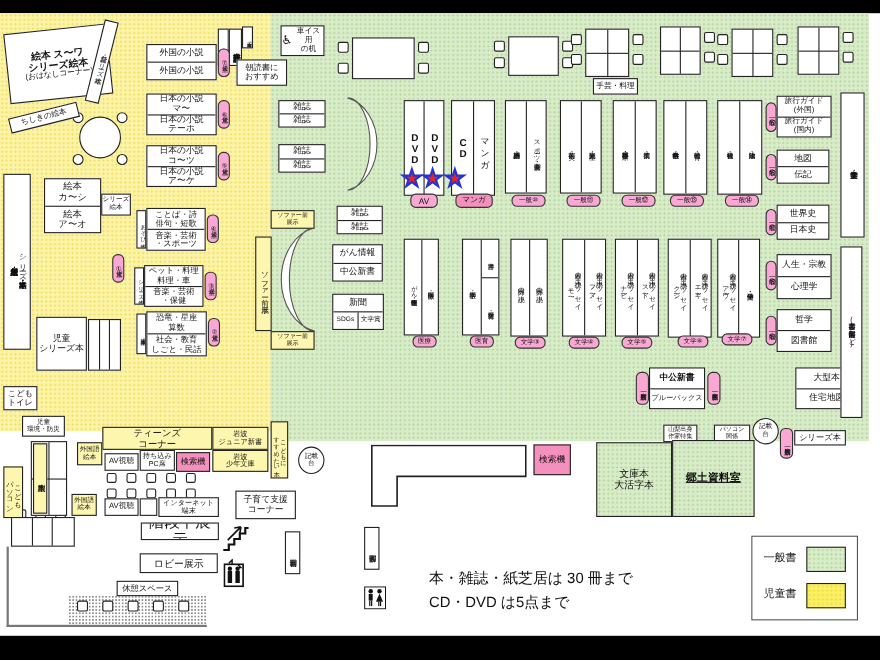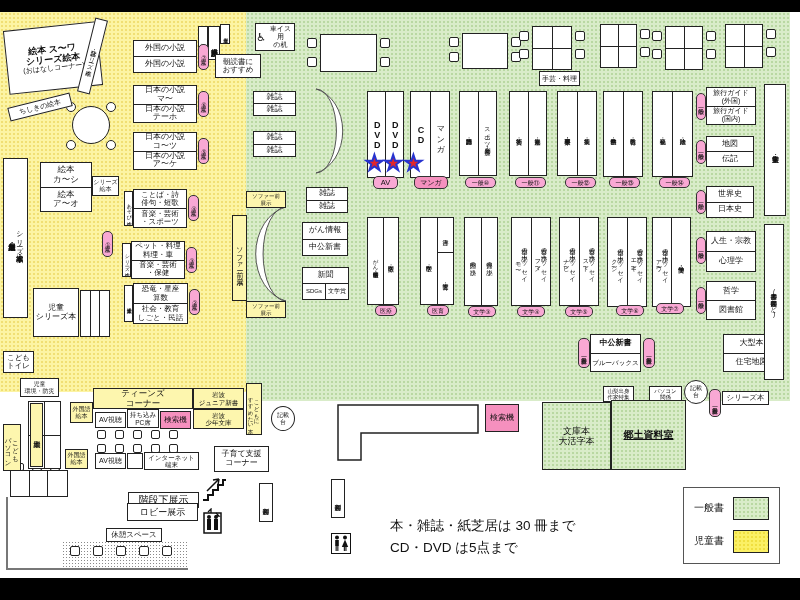--- a/index.html
+++ b/index.html
@@ -181,21 +181,21 @@
 
   <div class="b y" style="left:65px;top:449px;width:23px;height:20px;font-size:6px">外国語
 絵本</div>
   <div class="b" style="left:95px;top:453px;width:31px;height:16px;font-size:7px">AV視聴</div>
   <div class="b" style="left:127px;top:453px;width:16px;height:16px"></div>
   <div class="b" style="left:144px;top:452px;width:55px;height:18px;font-size:6.5px">インターネット
 端末</div>
   <div class="b" style="left:214px;top:446px;width:55px;height:26px;font-size:8px">子育て支援
 コーナー</div>
 
-  <div class="b" style="left:128px;top:492px;width:71px;height:16px;font-size:10px">階段下展示</div>
+  <div class="b" style="left:128px;top:475px;width:71px;height:16px;font-size:14px">階段下展示</div>
   <div style="position:absolute;left:201px;top:475px;z-index:3">
     <svg width="26" height="27" viewBox="0 0 26 27">
       <path d="M2,25 h5 v-5 h5 v-5 h5 v-5 h5 v-5 h3" fill="none" stroke="#111" stroke-width="2"></path>
       <path d="M6,16 L18,4 M18,4 l-6,1 M18,4 l-1,6" fill="none" stroke="#111" stroke-width="1.5"></path>
     </svg>
   </div>
   <div class="b" style="left:127px;top:503px;width:71px;height:18px;font-size:9px">ロビー展示</div>
   <div style="position:absolute;left:203px;top:508px;z-index:3">
     <svg width="19" height="26" viewBox="0 0 19 26">
       <rect x="1" y="5" width="17" height="20" fill="#fff" stroke="#111" stroke-width="1.5"></rect>

